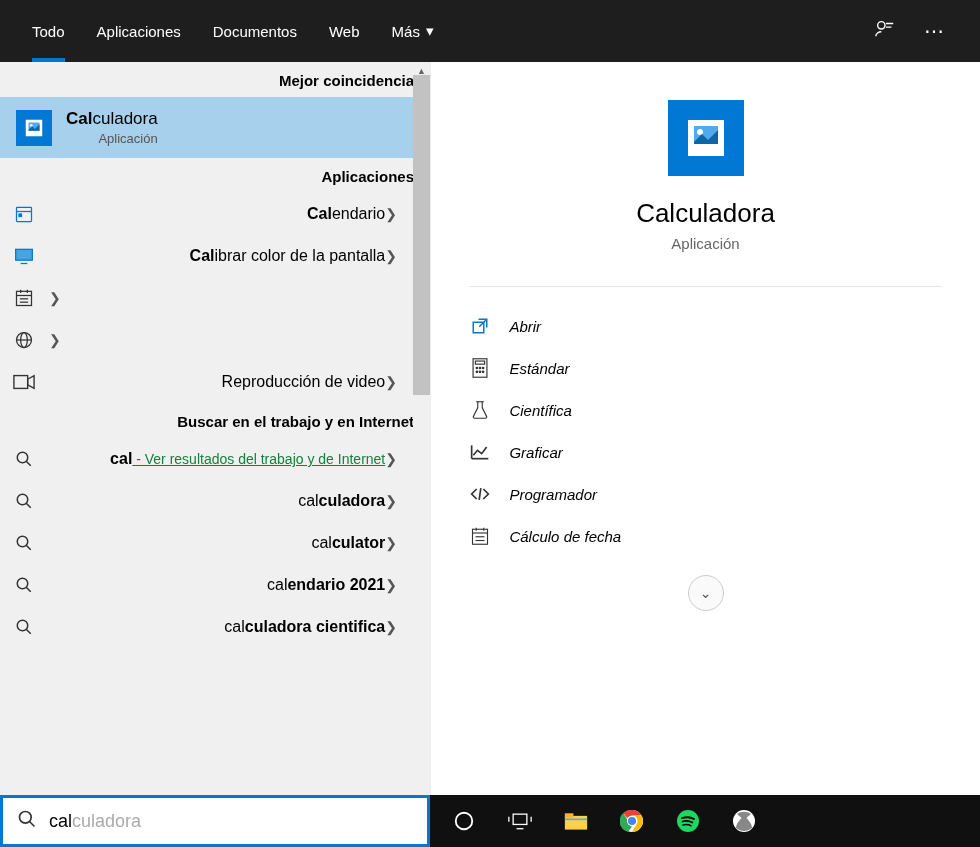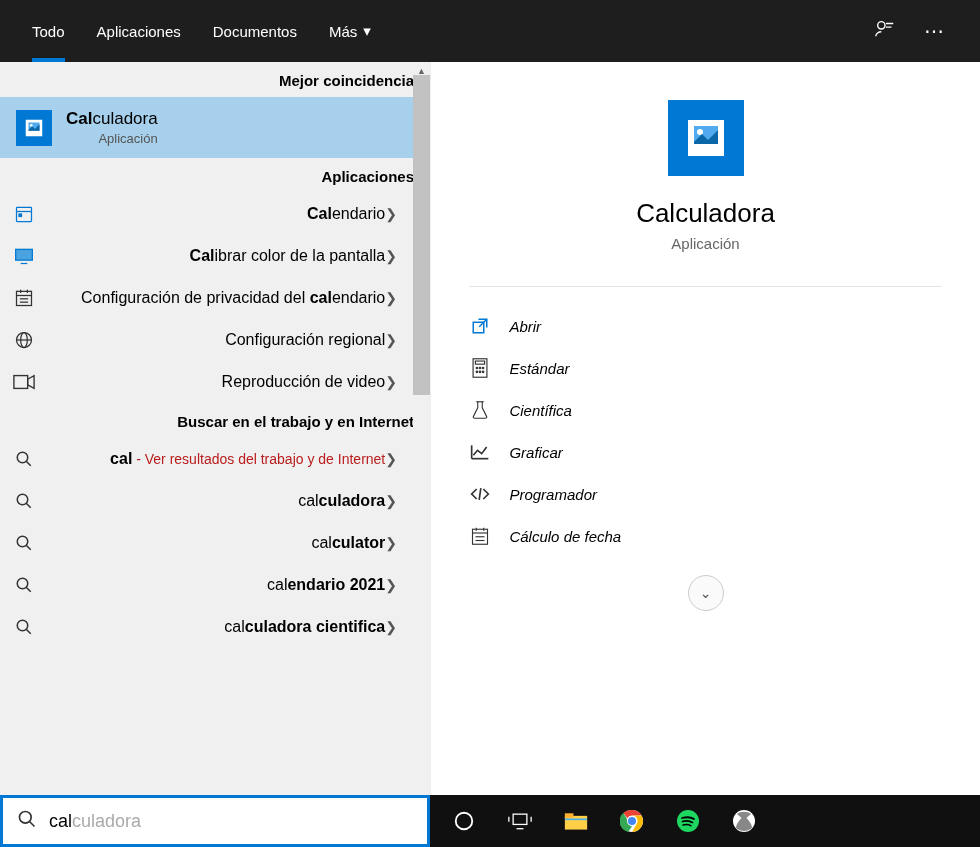--- a/index.html
+++ b/index.html
@@ -23,21 +23,21 @@
 .section-header { padding: 10px 16px 8px; font-size: 15px; font-weight: 600; color: #000; }
 .best-match { display: flex; align-items: center; padding: 12px 16px; background: #a6d0eb; }
 .best-match .icon-lg { width: 36px; height: 36px; background: #0078d4; display: flex; align-items: center; justify-content: center; margin-right: 14px; }
 .best-match .icon-lg svg { width: 22px; height: 22px; }
 .best-match .title { font-size: 17px; font-weight: 400; color: #000; }
 .best-match .subtitle { font-size: 13px; color: #555; margin-top: 2px; }
 
 .result-item { display: flex; align-items: center; padding: 10px 13px; cursor: pointer; position: relative; }
 .result-item .ic { width: 22px; height: 22px; margin-right: 14px; display: flex; align-items: center; justify-content: center; color: #0078d4; flex-shrink: 0; }
 .result-item .txt { font-size: 16px; color: #000; flex: 1; }
-.result-item .txt .sub { color: #b91c1c; font-size: 14px; }
+.result-item .txt .sub { color: #15803d; font-size: 14px; text-decoration: underline; }
 .result-item .chev { color: #555; font-size: 14px; padding-right: 20px; }
 
 .left-scroll { flex: 1; overflow: hidden; text-align: right; }
 
 
 .right { flex: 1; background: #fff; border-left: 1px solid #eee; display: flex; flex-direction: column; align-items: center; padding-top: 38px; }
 .right .big-icon { width: 76px; height: 76px; background: #0078d4; display: flex; align-items: center; justify-content: center; }
 .right .big-icon svg { width: 48px; height: 48px; }
 .right .app-title { font-size: 26px; font-weight: 400; margin-top: 22px; color: #000; }
 .right .app-sub { font-size: 15px; color: #666; margin-top: 6px; }
@@ -61,20 +61,23 @@
 
 <div class="top-tabs">
   <div class="tab active">
       <span>Todo</span>
     </div>
   <div class="tab">
       <span>Aplicaciones</span>
     </div>
   <div class="tab">
       <span>Documentos</span>
+    </div>
+  <div class="tab">
+      <span>Web</span>
     </div>
   <div class="tab">
       <span>Más</span>
       <span class="chev">▾</span>
     </div>
   <div class="top-right">
     <span><svg width="22" height="22" viewBox="0 0 24 24" fill="none" stroke="#fff" stroke-width="1.5">
           <circle cx="8" cy="8" r="4"></circle>
           <path d="M2 20c0-3 3-5 6-5"></path>
           <path d="M13 6h8M13 10h6"></path>
@@ -130,32 +133,30 @@
         <div class="ic">
             <svg width="20" height="20" viewBox="0 0 24 24" fill="none" stroke="#333" stroke-width="1.5">
               <rect x="3" y="4" width="18" height="17"></rect>
               <line x1="3" y1="9" x2="21" y2="9"></line>
               <line x1="8" y1="2" x2="8" y2="6"></line>
               <line x1="16" y1="2" x2="16" y2="6"></line>
               <line x1="7" y1="13" x2="17" y2="13"></line>
               <line x1="7" y1="17" x2="17" y2="17"></line>
             </svg>
           </div>
-        <div class="txt"><span>Configuración de privacidad del </span><b>cal</b><span>endario</span></div>
         <div class="chev">❯</div>
       </div>
       <div class="result-item">
         <div class="ic">
             <svg width="20" height="20" viewBox="0 0 24 24" fill="none" stroke="#333" stroke-width="1.5">
               <circle cx="12" cy="12" r="9"></circle>
               <ellipse cx="12" cy="12" rx="4" ry="9"></ellipse>
               <line x1="3" y1="12" x2="21" y2="12"></line>
             </svg>
           </div>
-        <div class="txt"><span>Configuración regional</span></div>
         <div class="chev">❯</div>
       </div>
       <div class="result-item">
         <div class="ic">
             <svg width="22" height="16" viewBox="0 0 24 16" fill="none" stroke="#333" stroke-width="1.5">
               <rect x="1" y="1" width="15" height="14"></rect>
               <path d="M16 5 L23 1 L23 15 L16 11 Z"></path>
             </svg>
           </div>
         <div class="txt"><span>Reproducción de video</span></div>

